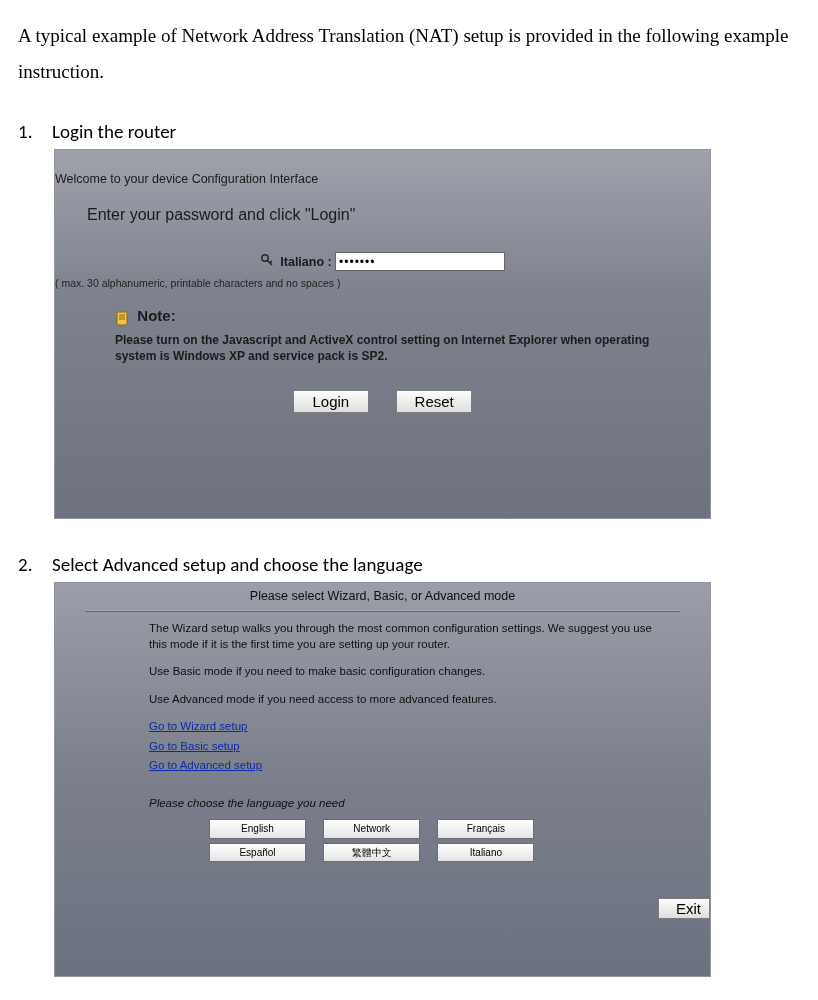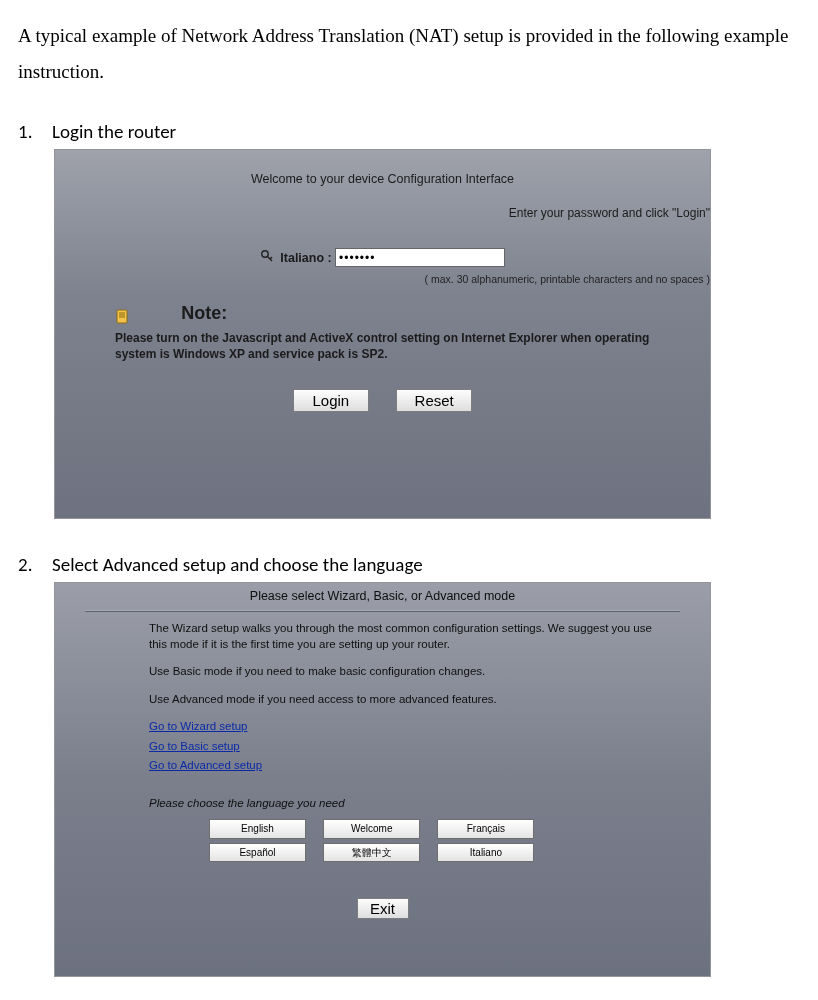--- a/index.html
+++ b/index.html
@@ -36,28 +36,29 @@
     height: 370px;
     border: 1px solid #94959b;
     background: linear-gradient(#9fa2ab 0%, #7e828e 40%, #6e7280 100%);
     font-family: Verdana, Arial, sans-serif;
     font-size: 12px;
     color: #1b1b1b;
     position: relative;
     box-sizing: border-box;
   }
   .shot1 .welcome {
-    text-align: center;
+    text-align: left;
     padding-top: 22px;
     font-size: 12.5px;
   }
   .shot1 .enter {
-    text-align: right;
+    text-align: left;
     margin-top: 20px;
-    font-size: 12px;
+    font-size: 16px;
+    margin-left: 32px;
   }
   .shot1 .pwrow {
     text-align: center;
     margin-top: 28px;
   }
   .shot1 .pwrow .ico {
     display: inline-block;
     vertical-align: middle;
     margin-right: 3px;
   }
@@ -70,32 +71,31 @@
     width: 162px;
     height: 17px;
     font-size: 12px;
     vertical-align: middle;
     border: 1px solid #666;
     background: #fff;
     padding: 0 3px;
     letter-spacing: 1px;
   }
   .shot1 .hint {
-    text-align: right;
+    text-align: left;
     font-size: 10.5px;
     margin-top: 6px;
     color: #222;
   }
   .shot1 .notebox {
     margin: 18px 30px 0 60px;
   }
   .shot1 .note-title {
     font-weight: bold;
-    font-size: 18px;
-    margin-left: 44px;
+    font-size: 15px;
   }
   .shot1 .note-ico {
     display: inline-block;
     width: 15px;
     height: 15px;
     vertical-align: middle;
     margin-right: 4px;
   }
   .shot1 .note-body {
     font-weight: bold;
@@ -172,21 +172,21 @@
     background: linear-gradient(#ffffff,#e4e4e4);
     border: 1px solid #6e6e6e;
     font-size: 10px;
     text-align: center;
     padding: 2px 0;
     margin: 2px 14px 2px 0;
     cursor: pointer;
     color:#000;
   }
   .shot2 .exitrow {
-    text-align: center;
+    text-align: right;
     margin-top: 34px;
   }
   .shot2 .exitrow .btn { min-width: 34px; padding: 1px 8px; }
   .spacer { height: 34px; }
 </style>
 </head>
 <body>
 
 <div class="intro">A typical example of Network Address Translation (NAT) setup is provided in the following example instruction.</div>
 
@@ -245,21 +245,21 @@
     <p>Use Basic mode if you need to make basic configuration changes.</p>
     <p>Use Advanced mode if you need access to more advanced features.</p>
     <div style="margin-top:6px;">
       <a href="#">Go to Wizard setup</a><br>
       <a href="#">Go to Basic setup</a><br>
       <a href="#">Go to Advanced setup</a>
     </div>
     <div class="lang-label">Please choose the language you need</div>
     <div class="lang-grid">
       <span class="lang-btn">English</span>
-      <span class="lang-btn">Welcome</span>
+      <span class="lang-btn">Network</span>
       <span class="lang-btn">Français</span><br>
       <span class="lang-btn">Español</span>
       <span class="lang-btn">繁體中文</span>
       <span class="lang-btn">Italiano</span>
     </div>
   </div>
   <div class="exitrow">
     <span class="btn">Exit</span>
   </div>
 </div>

